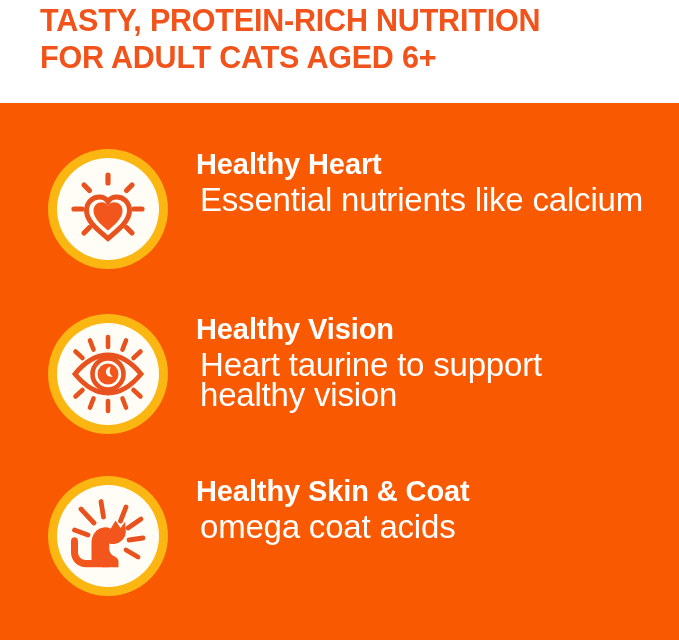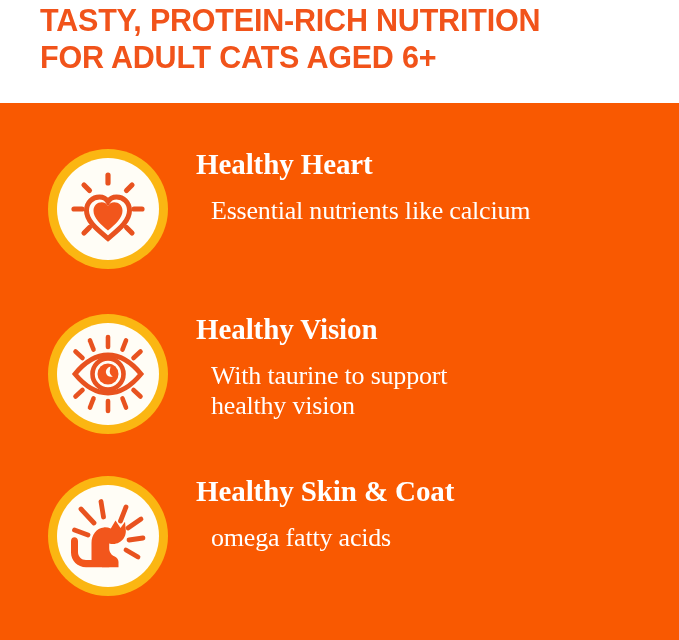--- a/index.html
+++ b/index.html
@@ -73,38 +73,37 @@
   .badge svg {
     display: block;
     width: 124px;
     height: 124px;
   }
 
   .feature-text {
     position: absolute;
     left: 196px;
     top: 0;
-    font-family: Liberation Serif, serif;
   }
   .feature-title {
     color: #ffffff;
     font-weight: bold;
     font-size: 29px;
     line-height: 34px;
     letter-spacing: -0.1px;
     white-space: nowrap;
     margin: 0;
     padding: 0;
   }
   .feature-desc {
     color: #ffffff;
-    font-size: 26px;
+    font-size: 33px;
     line-height: 30px;
     letter-spacing: -0.2px;
-    margin: 15px;
+    margin: 4px;
     padding: 0;
     white-space: nowrap;
   }
   .feature-desc-line { display: block; }
 </style>
 </head>
 <body>
 
 <div class="page">
 
@@ -160,21 +159,21 @@
           </g>
           <path d="M29 62 C 40 48.5 52 43 62 43 C 72 43 84 48.5 95 62 C 84 75.5 72 81 62 81 C 52 81 40 75.5 29 62 Z" fill="none" stroke="#e8521f" stroke-width="4.8"></path>
           <circle cx="62" cy="62" r="15.5" fill="none" stroke="#e8521f" stroke-width="4.6"></circle>
           <circle cx="62" cy="62" r="10.5" fill="#f2561c"></circle>
           <path d="M64.5 54.5 C 61 55.5 59.2 58.6 60.2 61.6 C 61.2 64.4 64.3 65.6 66.8 64.4 C 64.2 63.2 63.1 60.2 64.0 57.5 C 64.2 56.4 64.4 55.4 64.5 54.5 Z" fill="#fffdf6"></path>
         </svg>
       </div>
       <div class="feature-text">
         <div class="feature-title">Healthy Vision</div>
         <div class="feature-desc">
-          <span class="feature-desc-line">With taurine to support</span>
+          <span class="feature-desc-line">Heart taurine to support</span>
           <span class="feature-desc-line">healthy vision</span>
         </div>
       </div>
     </div>
 
     <div class="feature feature-3">
       <div class="badge">
         <svg viewBox="0 0 124 124" xmlns="http://www.w3.org/2000/svg">
           <circle cx="62" cy="62" r="60" fill="#fbb612"></circle>
           <circle cx="62" cy="62" r="51" fill="#fffdf6"></circle>
@@ -187,19 +186,19 @@
             <line x1="97" y1="64" x2="83" y2="66"></line>
             <line x1="92" y1="83" x2="80" y2="76"></line>
           </g>
           <path d="M69.5 46.5 L 64.8 54.5 C 62.6 53.6 60.2 53.2 57.8 53.4 C 50.5 54.2 45.5 60.5 45.5 69 L 45.5 86 L 40 86 C 35.5 86 32 82.6 32 78 L 32 67 C 32 64.8 30.4 63.2 28.4 63.2 C 26.4 63.2 25 64.8 25 67 L 25 78.5 C 25 86.8 31.6 93.2 40 93.2 L 72.5 93.2 L 72.5 88 C 72.5 85.6 71 83.5 68.8 82.6 C 65.5 81.2 63.2 78 63.2 74.2 L 63.2 69.5 C 66.5 70.5 70 70.2 73 68.6 C 77.6 66.2 80.3 61.2 79.8 56 L 79 47.8 L 74.5 54 L 69.5 46.5 Z" fill="#f2561c"></path>
           <path d="M63.2 86.5 L 63.2 93.2 L 56 93.2 L 56 86.5 Z" fill="#f2561c"></path>
         </svg>
       </div>
       <div class="feature-text">
         <div class="feature-title">Healthy Skin &amp; Coat</div>
         <div class="feature-desc">
-          <span class="feature-desc-line">omega fatty acids</span>
+          <span class="feature-desc-line">omega coat acids</span>
         </div>
       </div>
     </div>
 
   </div>
 </div>
 
 </body></html>

